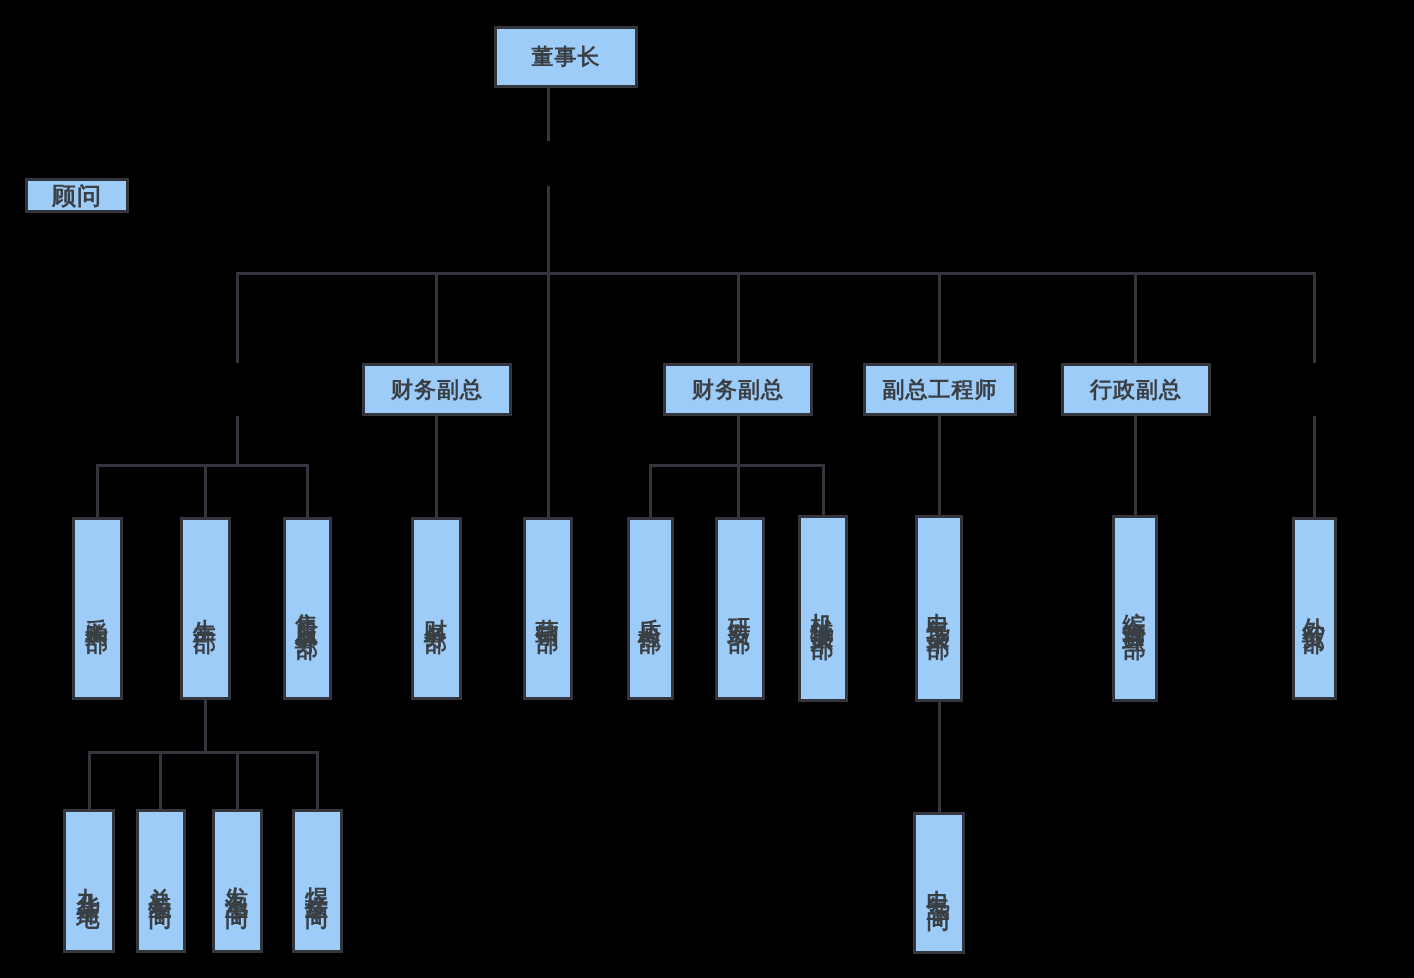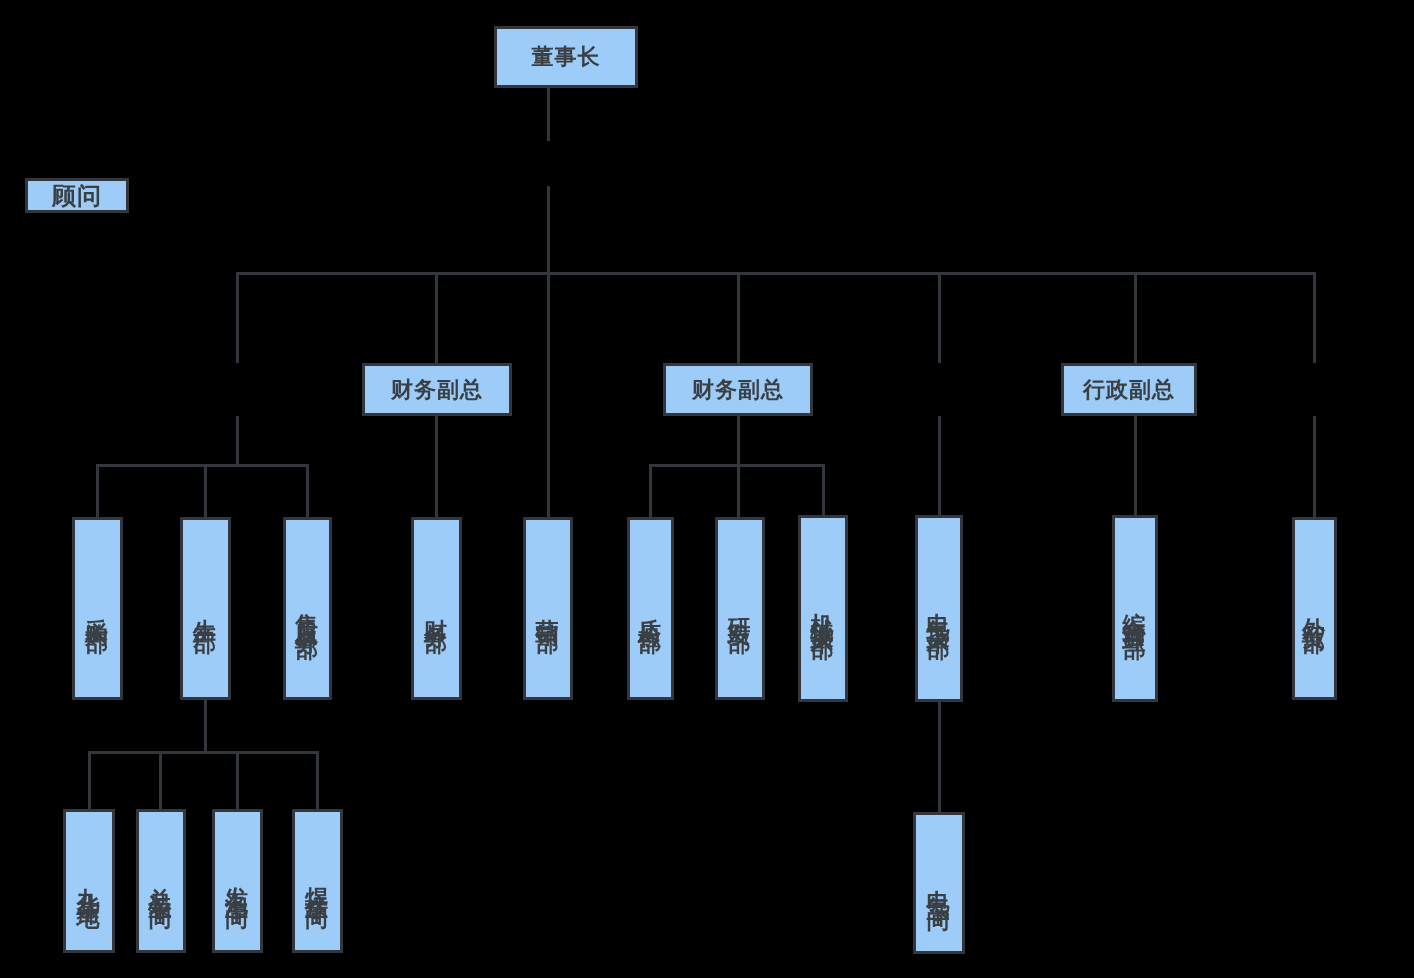--- a/index.html
+++ b/index.html
@@ -76,21 +76,22 @@
   <div class="line" style="left:236px;top:751px;width:3px;height:58px"></div>
   <div class="line" style="left:316px;top:751px;width:3px;height:58px"></div>
 
   <div class="line" style="left:938px;top:700px;width:3px;height:112px"></div>
 
   <div class="node" style="left:494px;top:26px;width:144px;height:62px">董事长</div>
   <div class="node" style="left:25px;top:178px;width:104px;height:35px;font-size:24px">顾问</div>
 
   <div class="node" style="left:362px;top:363px;width:150px;height:53px">财务副总</div>
   <div class="node" style="left:663px;top:363px;width:150px;height:53px">财务副总</div>
-  <div class="node" style="left:1061px;top:363px;width:136px;height:53px">行政副总</div>
+  <div class="node" style="left:863px;top:363px;width:154px;height:53px">副总工程师</div>
+  <div class="node" style="left:1061px;top:363px;width:150px;height:53px">行政副总</div>
 
   <div class="node v" style="left:72px;top:517px;width:51px;height:183px">采购部</div>
   <div class="node v" style="left:180px;top:517px;width:51px;height:183px">生产部</div>
   <div class="node v" style="left:283px;top:517px;width:49px;height:183px">售后服务部</div>
   <div class="node v" style="left:411px;top:517px;width:51px;height:183px">财务部</div>
   <div class="node v" style="left:523px;top:517px;width:50px;height:183px">营销部</div>
   <div class="node v" style="left:627px;top:517px;width:47px;height:183px">质检部</div>
   <div class="node v" style="left:715px;top:517px;width:50px;height:183px">研发部</div>
   <div class="node v" style="left:798px;top:515px;width:50px;height:187px">机械技术部</div>
   <div class="node v" style="left:915px;top:515px;width:48px;height:187px">电气技术部</div>

